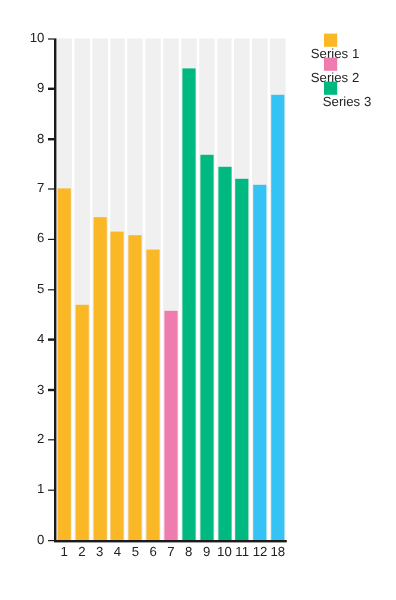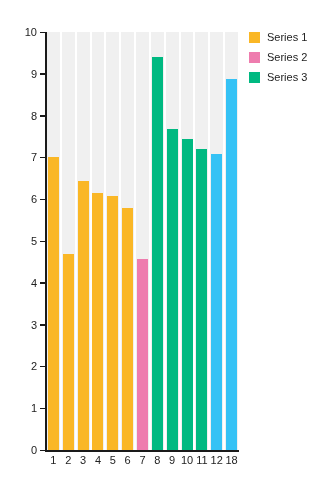--- a/index.html
+++ b/index.html
@@ -122,20 +122,21 @@
   #legend {
     position: absolute;
     left: 249px;
     top: 28px;
   }
   .legend-item {
     display: flex;
     align-items: center;
     height: 18px;
     margin-bottom: 2px;
+    flex-direction: column;
   }
   .legend-swatch {
     width: 11px;
     height: 11px;
     margin-right: 7px;
     flex: none;
   }
   .legend-label {
     font-size: 11px;
     color: #222222;
@@ -275,17 +276,17 @@
       <div class="legend-item">
         <span class="legend-swatch" style="background: rgb(250, 183, 38);"></span>
         <span class="legend-label" style="color: rgb(34, 34, 34);">Series 1</span>
       </div>
       <div class="legend-item">
         <span class="legend-swatch" style="background: rgb(238, 124, 174);"></span>
         <span class="legend-label" style="color: rgb(34, 34, 34); text-align: center;">Series 2</span>
       </div>
       <div class="legend-item">
         <span class="legend-swatch" style="background: rgb(0, 185, 129);"></span>
-        <span class="legend-label" style="color: rgb(34, 34, 34);">Series 3</span>
+        <span class="legend-label" style="color: rgb(34, 34, 34); margin-left: 20px;">Series 3</span>
       </div>
     </div>
 
 </div>
 
 </body></html>

